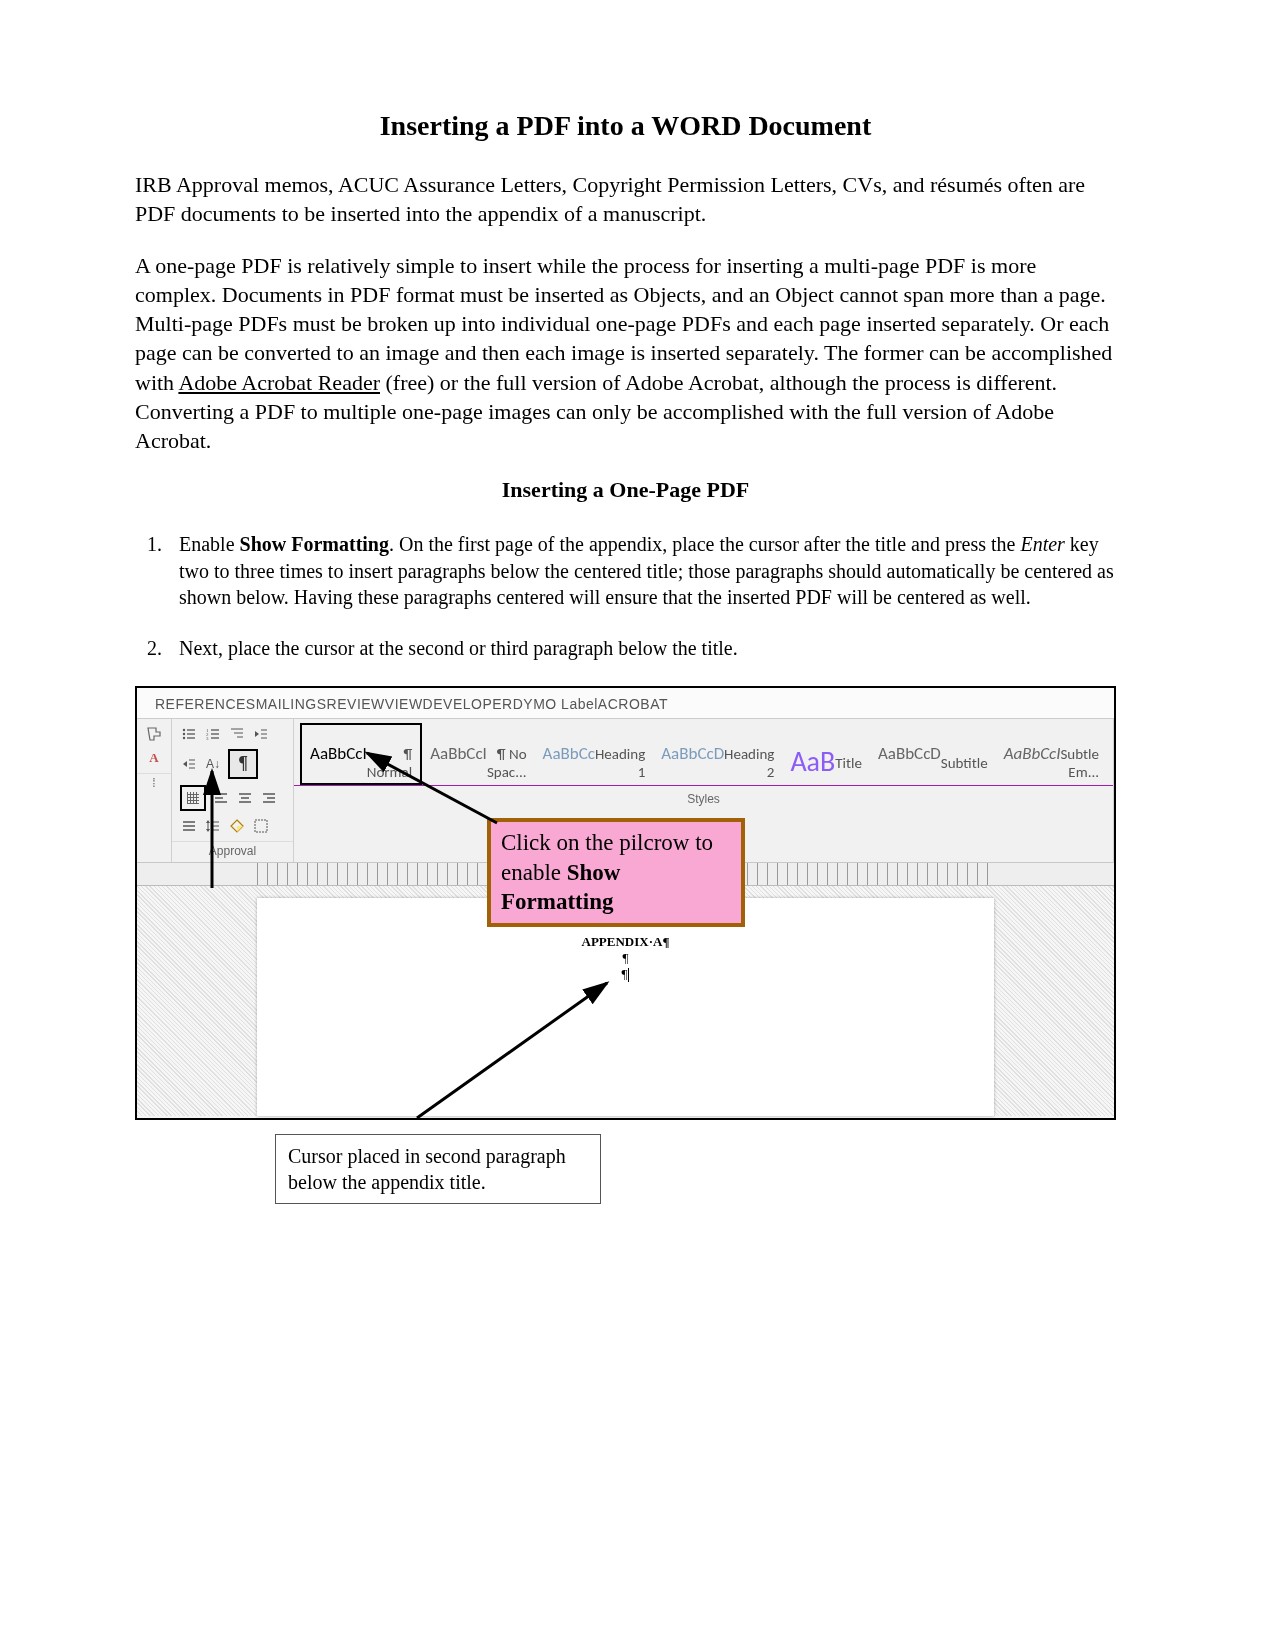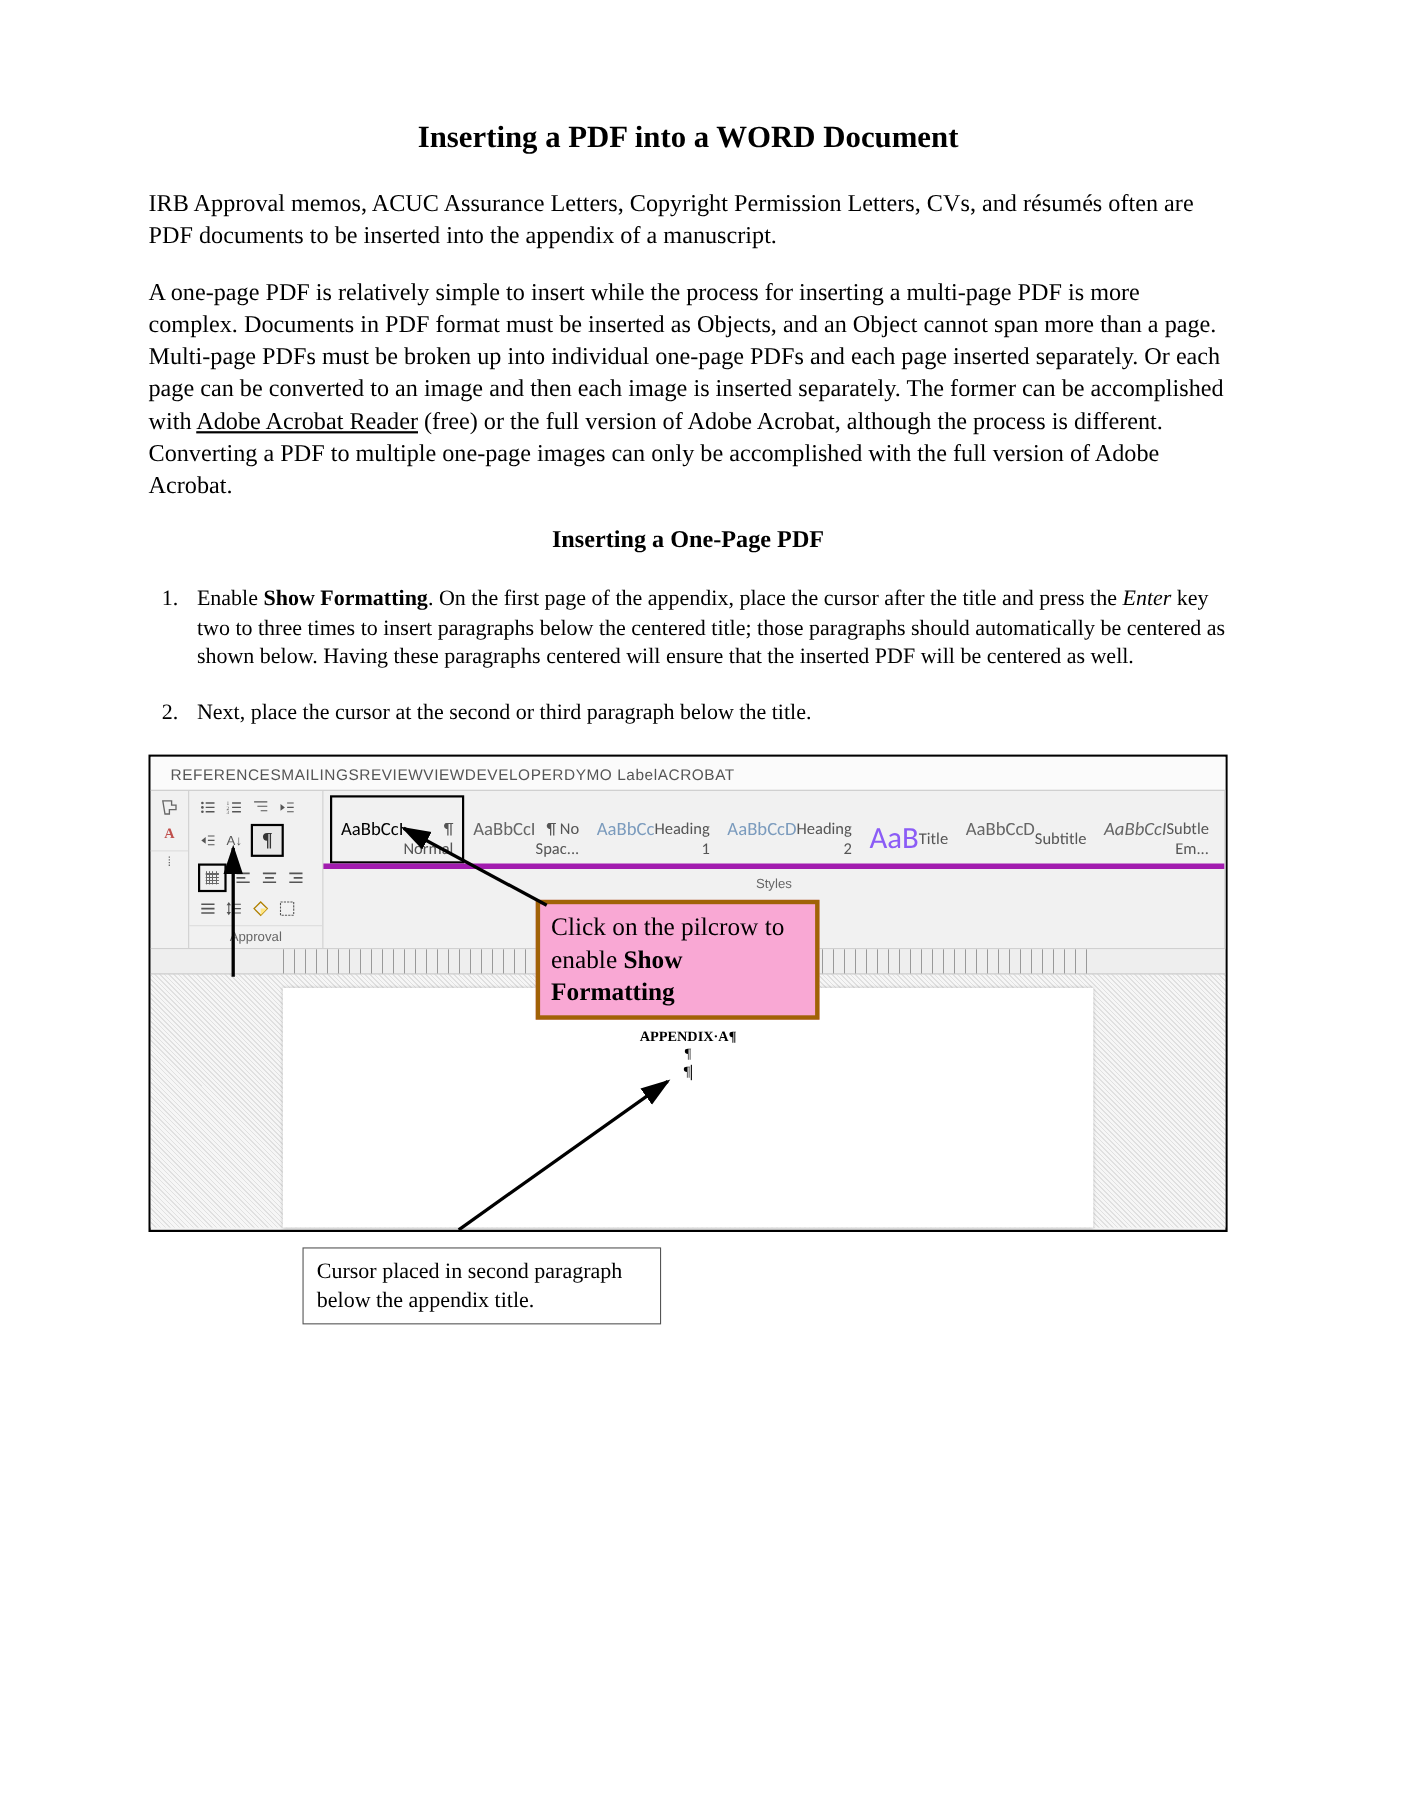--- a/index.html
+++ b/index.html
@@ -139,21 +139,21 @@
   .style-preview.big { font-size: 28px; color: #8b5cf6; margin-top: 17px; }
   .style-preview.h1, .style-preview.h2 { color: #7b9bbd; }
   .style-preview.italic-prev { font-style: italic; }
   .style-name { font-size: 15px; color: #555; margin-top: 18px; text-align: right; }
   .style-item.selected { border: 2px solid #000; }
   .styles-label-row {
     text-align: center;
     font-family: "Segoe UI", Arial, sans-serif;
     font-size: 12px; color: #666;
     padding: 6px 0 4px 0;
-    border-top: 5px solid #a21caf;
+    border-top: 1px solid #a21caf;
   }
 
   
   .ruler {
     height: 22px;
     background: #eee;
     border-bottom: 1px solid #bbb;
     position: relative;
     font-size: 9px; color: #555;
   }

